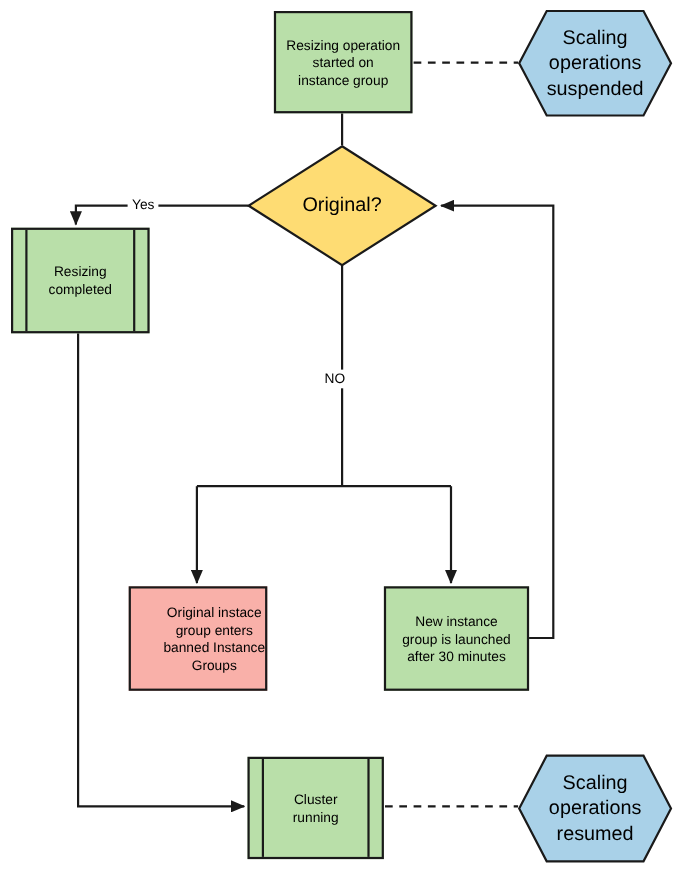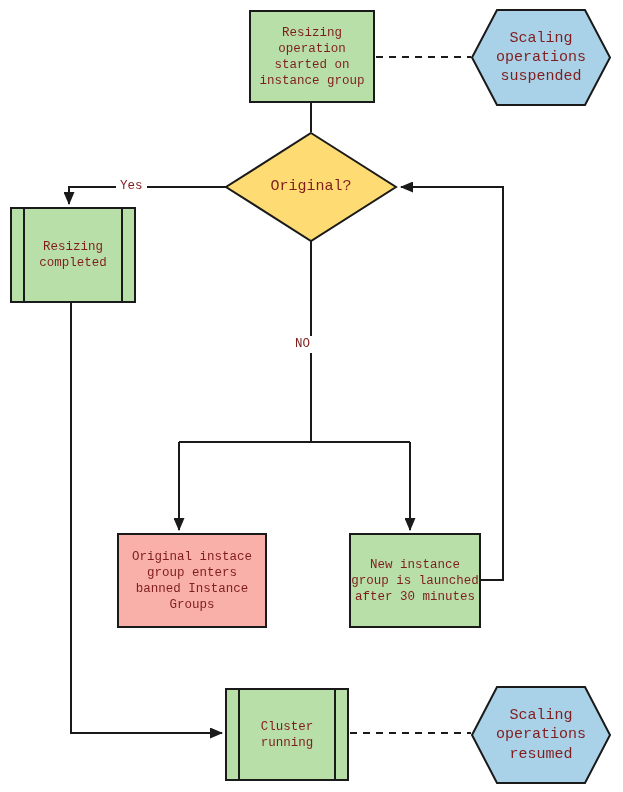--- a/index.html
+++ b/index.html
@@ -1,22 +1,22 @@
 <!DOCTYPE html>
 <html><head>
 <meta charset="utf-8">
 <style>
   html, body { margin: 0; padding: 0; background: #ffffff; }
   .canvas {
     position: relative;
     width: 623px;
     height: 792px;
     background: #ffffff;
-    font-family: Liberation Mono, monospace;
-    color: #7f1d1d;
+    font-family: Liberation Sans, sans-serif;
+    color: #000000;
     overflow: hidden;
   }
   .layer { position: absolute; left: 0; top: 0; width: 623px; height: 792px; }
   .node {
     position: absolute;
     box-sizing: border-box;
     display: flex;
     align-items: center;
     justify-content: center;
     text-align: center;
@@ -35,21 +35,21 @@
     background: #1a1a1a;
   }
   .bar-left  { left: 11px; }
   .bar-right { right: 11px; }
   .overlay-label {
     position: absolute;
     display: flex;
     align-items: center;
     justify-content: center;
     text-align: center;
-    font-size: 15px;
+    font-size: 18px;
     line-height: 1.28;
     white-space: pre-line;
     pointer-events: none;
   }
   .edge-label {
     position: absolute;
     background: #ffffff;
     font-size: 12.5px;
     line-height: 17px;
     padding: 0 4px;
@@ -104,21 +104,21 @@
 instance group</span>
   </div>
 
   <div class="node rect fill-green" style="left:10px; top:207px; width:126px; height:96px;">
     <span class="bar bar-left"></span>
     <span class="bar bar-right"></span>
     <span>Resizing
 completed</span>
   </div>
 
-  <div class="node rect fill-red" style="left:117px; top:533px; width:150px; height:95px;">
+  <div class="node rect fill-red" style="left:117px; top:533px; width:126px; height:95px;justify-content:flex-end;">
     <span>Original instace
 group enters
 banned Instance
 Groups</span>
   </div>
 
   <div class="node rect fill-green" style="left:349px; top:533px; width:132px; height:95px;">
     <span>New instance
 group is launched
 after 30 minutes</span>

